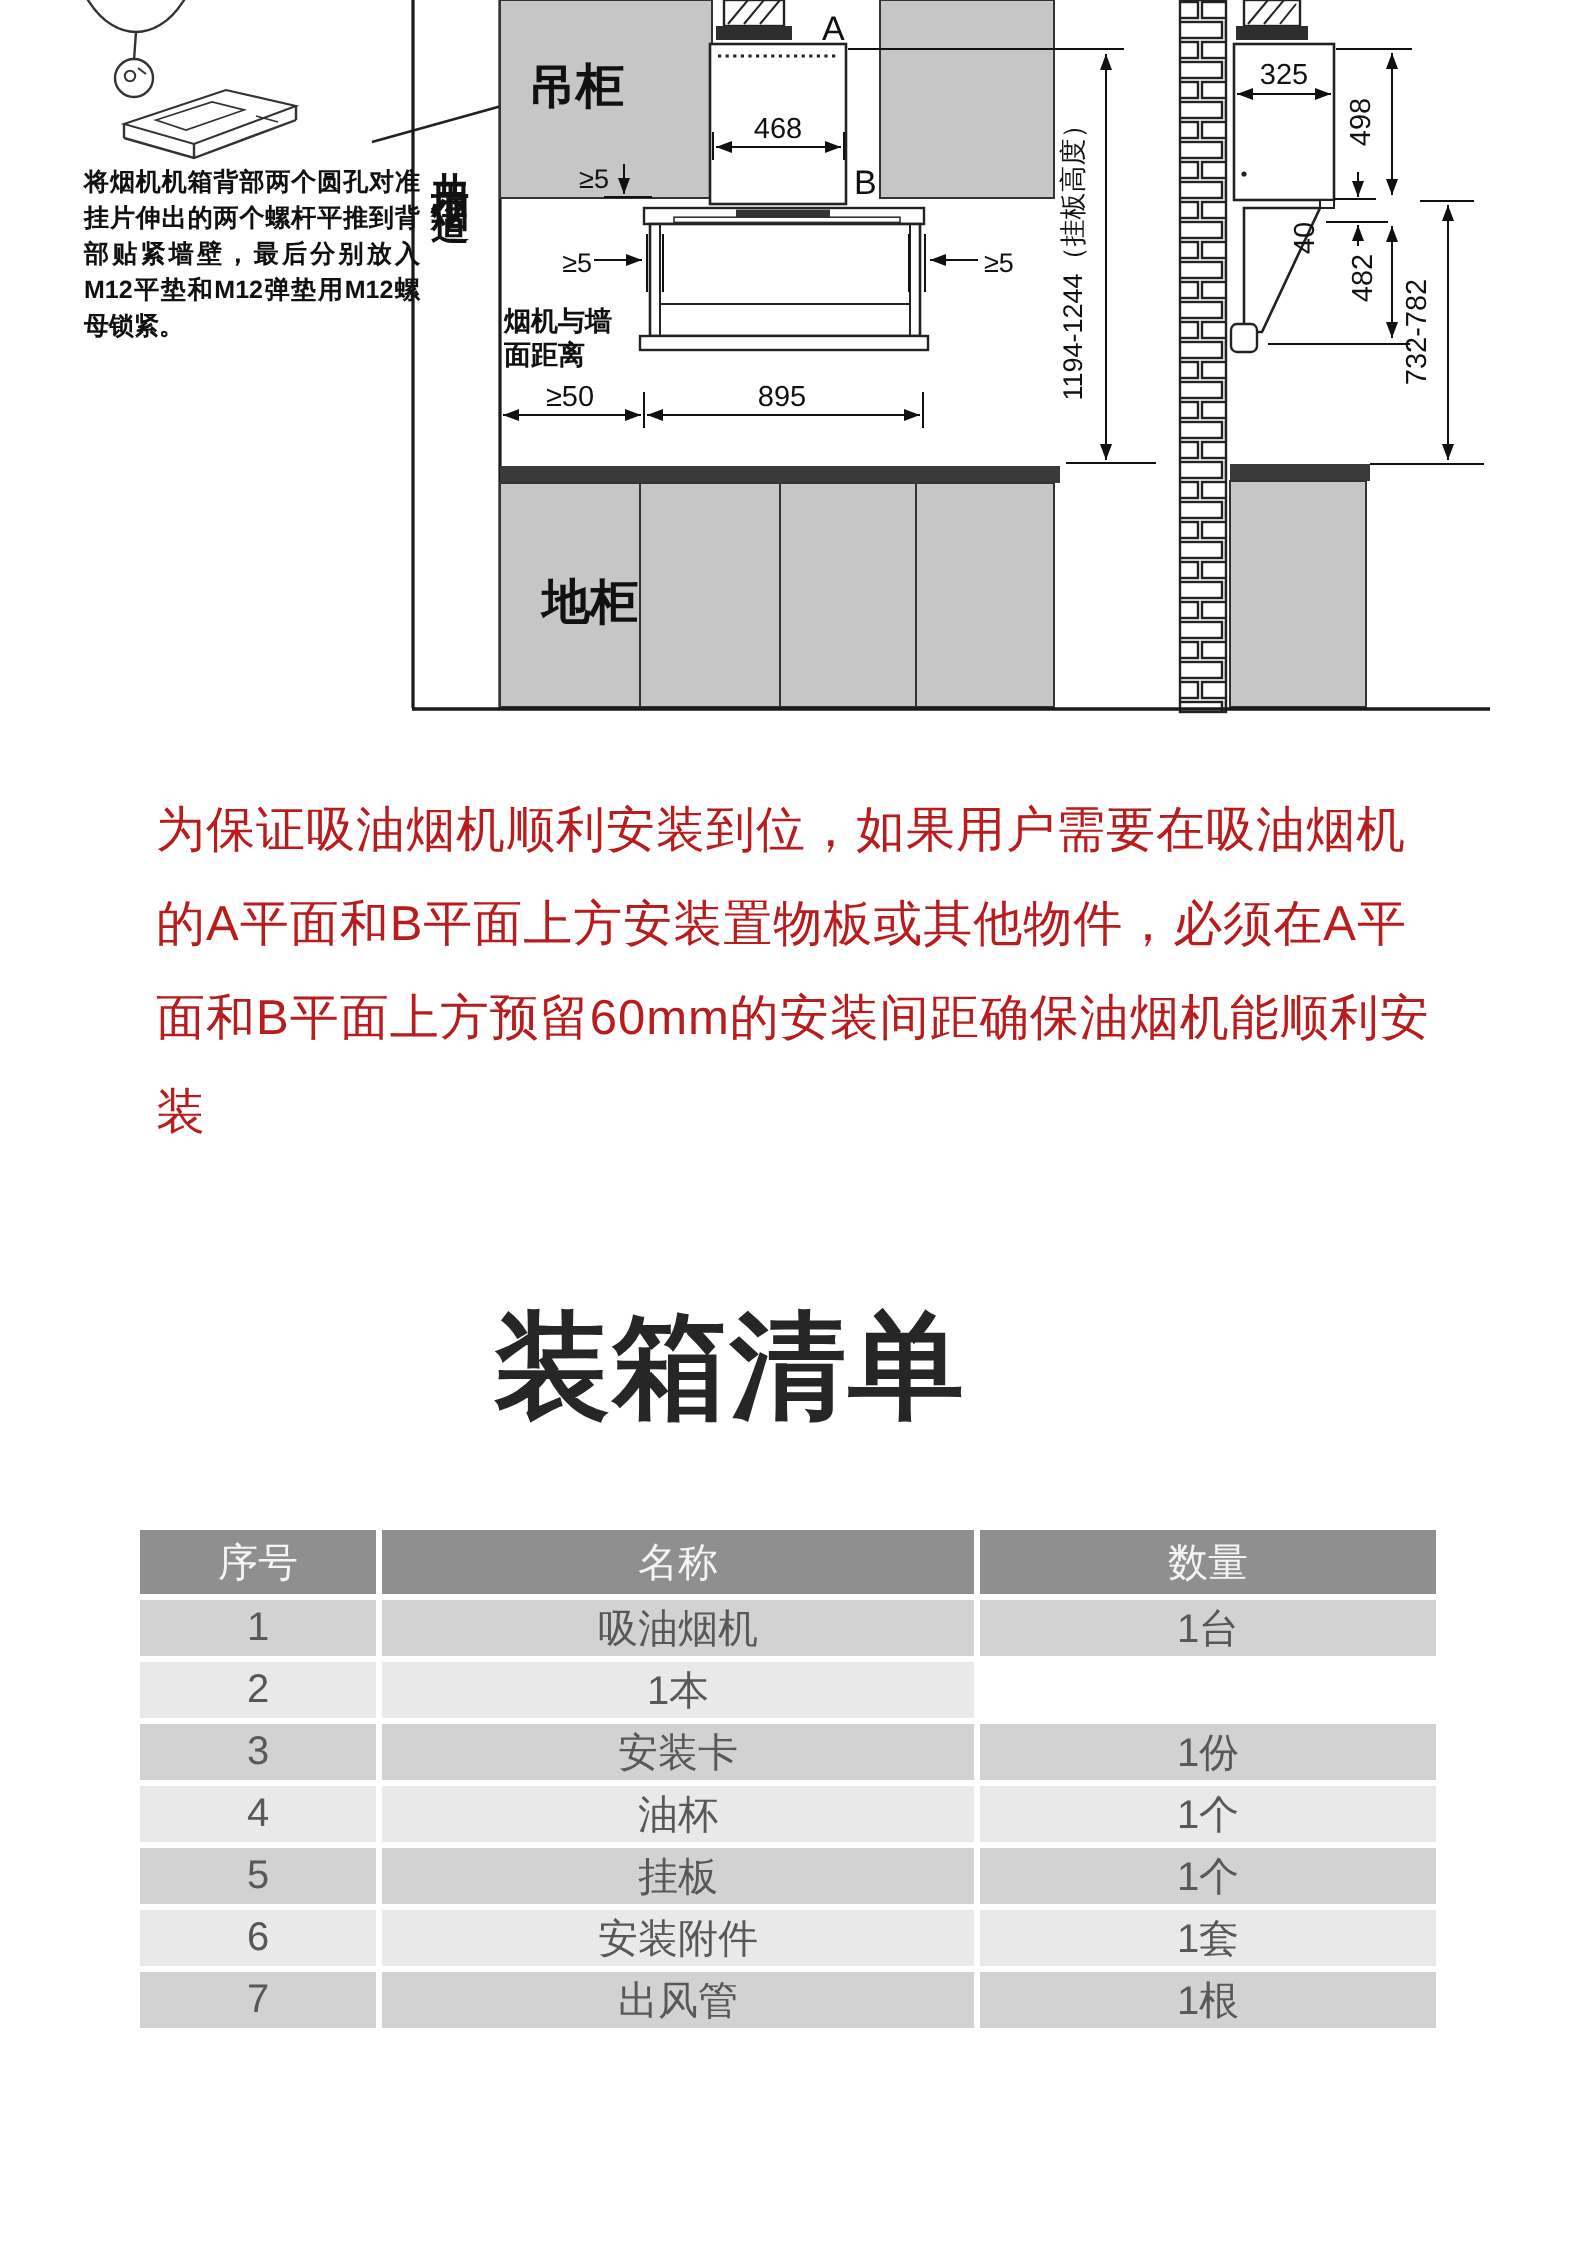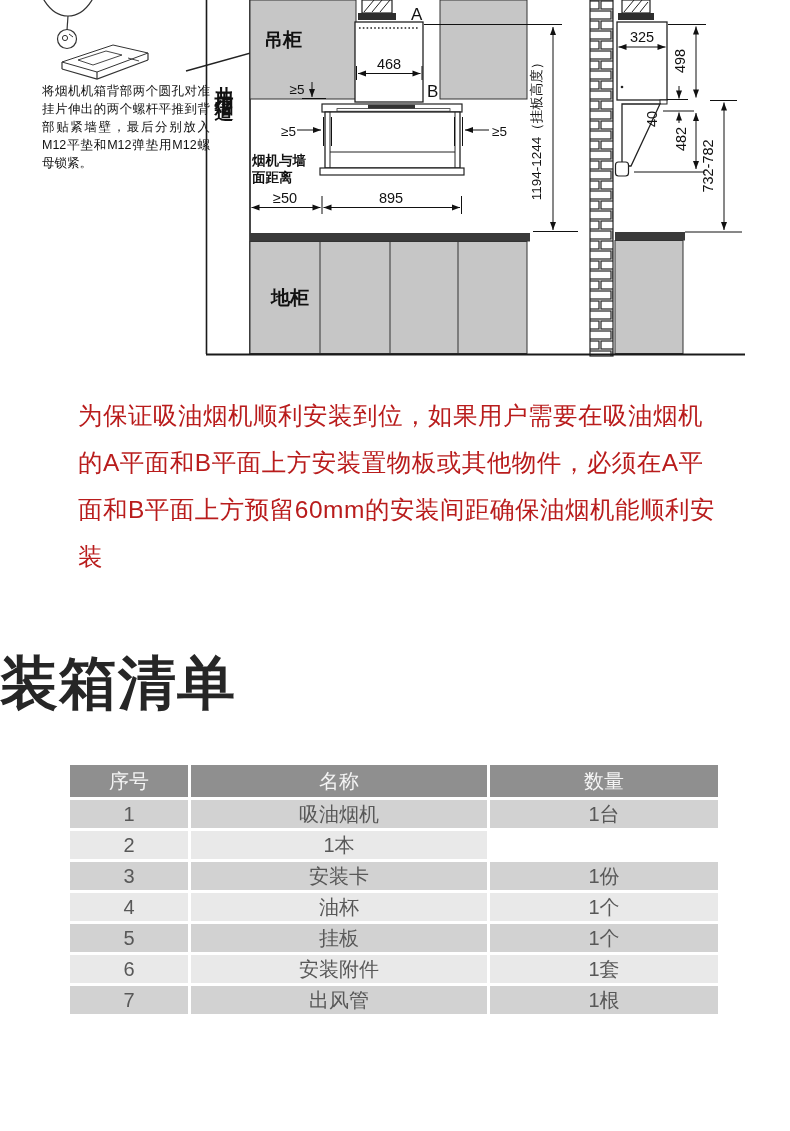--- a/index.html
+++ b/index.html
@@ -3,43 +3,43 @@
 <meta charset="utf-8">
 <style>
   * { margin:0; padding:0; box-sizing:border-box; }
   body { background:#ffffff; font-family:"Liberation Sans", sans-serif; }
   .page { position:relative; width:790px; height:1131px; background:#ffffff; margin:0 auto; overflow:hidden; }
 
   
   .ov { position:absolute; color:#111; }
   .instr-note {
     left:42px; top:82px; width:168px;
-    font-size:12.5px; font-weight:400; line-height:18px;
+    font-size:12.5px; font-weight:700; line-height:18px;
     text-align:justify; color:#111;
   }
   .flue-label {
     left:211px; top:70px;
     writing-mode:vertical-rl; text-orientation:upright;
     font-size:19px; font-weight:700; letter-spacing:6px; color:#111;
   }
-  .cab-label { font-size:19px; font-weight:700; color:#111; }
+  .cab-label { font-size:24px; font-weight:700; color:#111; }
   .wall-cab { left:264px; top:27px; }
   .base-cab { left:271px; top:285px; }
   .hood-dist { left:252px; top:153px; width:60px; font-size:13.5px; font-weight:700; line-height:16.5px; }
 
   
   .note-par {
     position:absolute; left:78px; top:392px; width:645px;
     font-size:24.5px; line-height:47px; letter-spacing:0.5px; color:#b91c1c;
   }
 
   
   .pk-title {
-    position:absolute; left:0; top:645px; width:706px;
-    font-size:58px; font-weight:900;
+    position:absolute; left:12px; top:645px; width:706px;
+    text-align:center; font-size:58px; font-weight:900;
     letter-spacing:1px; color:#262626;
   }
   .pk-table {
     position:absolute; left:70px; top:765px; width:648px;
     display:flex; flex-direction:column; gap:3px;
   }
   .tr { display:grid; grid-template-columns:118px 296px 1fr; gap:3px; }
   .th, .td {
     display:flex; align-items:center; justify-content:center;
     font-size:20px;

